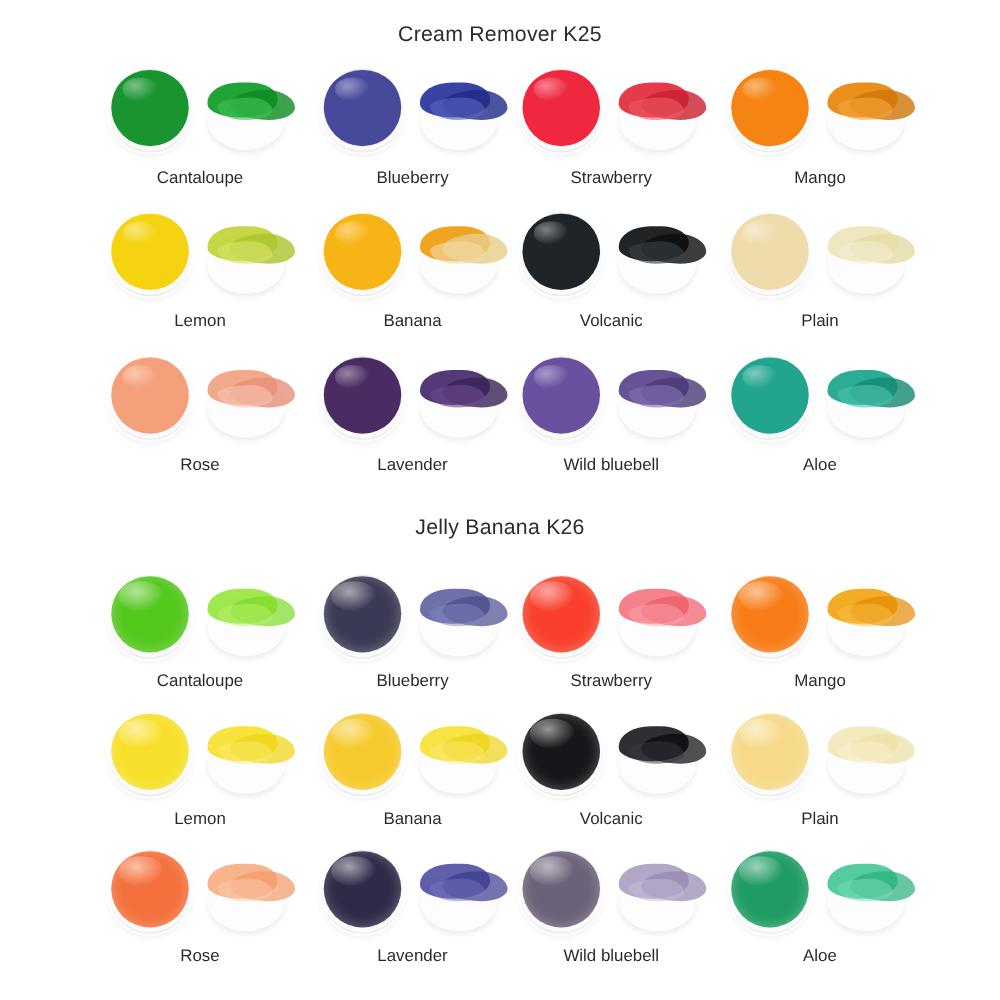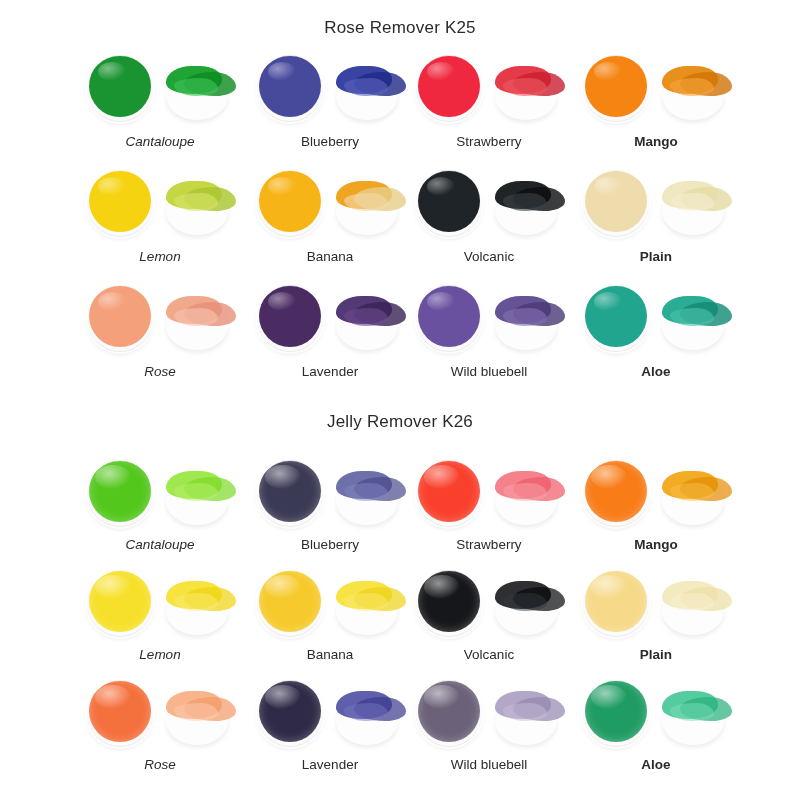--- a/index.html
+++ b/index.html
@@ -29,24 +29,24 @@
 
   .row{position:relative;height:115px;width:800px;}
   #grid-k26 .row{height:110px;}
 
   .cell{
     position:absolute;
     top:0;
     width:200px;
     height:112px;
   }
-  .cell.c0{left:60px;font-style:italic;}
+  .cell.c0{left:60px;}
   .cell.c1{left:230px;}
   .cell.c2{left:389px;}
-  .cell.c3{left:556px;font-weight:bold;}
+  .cell.c3{left:556px;}
 
   .specimen{
     position:relative;
     width:200px;
     height:82px;
   }
 
   
   .jar{
     position:absolute;
@@ -132,21 +132,21 @@
     color:#2b2b2b;
     white-space:nowrap;
   }
   #grid-k26 .label{top:82px;}
 </style>
 </head>
 <body>
 
 <div class="page">
 
-  <div class="section-title" id="title-k25">Rose Remover K25</div>
+  <div class="section-title" id="title-k25">Cream Remover K25</div>
 
   <div class="grid" id="grid-k25">
       <div class="row">
         <div class="cell c0">
           <div class="specimen">
             <div class="jar">
               <div class="paste" style="background: rgb(26, 148, 49);"></div>
               <div class="rim"></div>
             </div>
             <div class="swatch">
@@ -347,21 +347,21 @@
                 <i class="b" style="background: rgb(20, 138, 115);"></i>
                 <i class="c" style="background: rgb(76, 195, 172);"></i>
               </div>
             </div>
           </div>
           <div class="label">Aloe</div>
         </div>
       </div>
     </div>
 
-  <div class="section-title" id="title-k26">Jelly Remover K26</div>
+  <div class="section-title" id="title-k26">Jelly Banana K26</div>
 
   <div class="grid" id="grid-k26">
       <div class="row">
         <div class="cell c0 jelly">
           <div class="specimen">
             <div class="jar">
               <div class="paste" style="background: rgb(84, 199, 29);"></div>
               <div class="rim"></div>
             </div>
             <div class="swatch">

